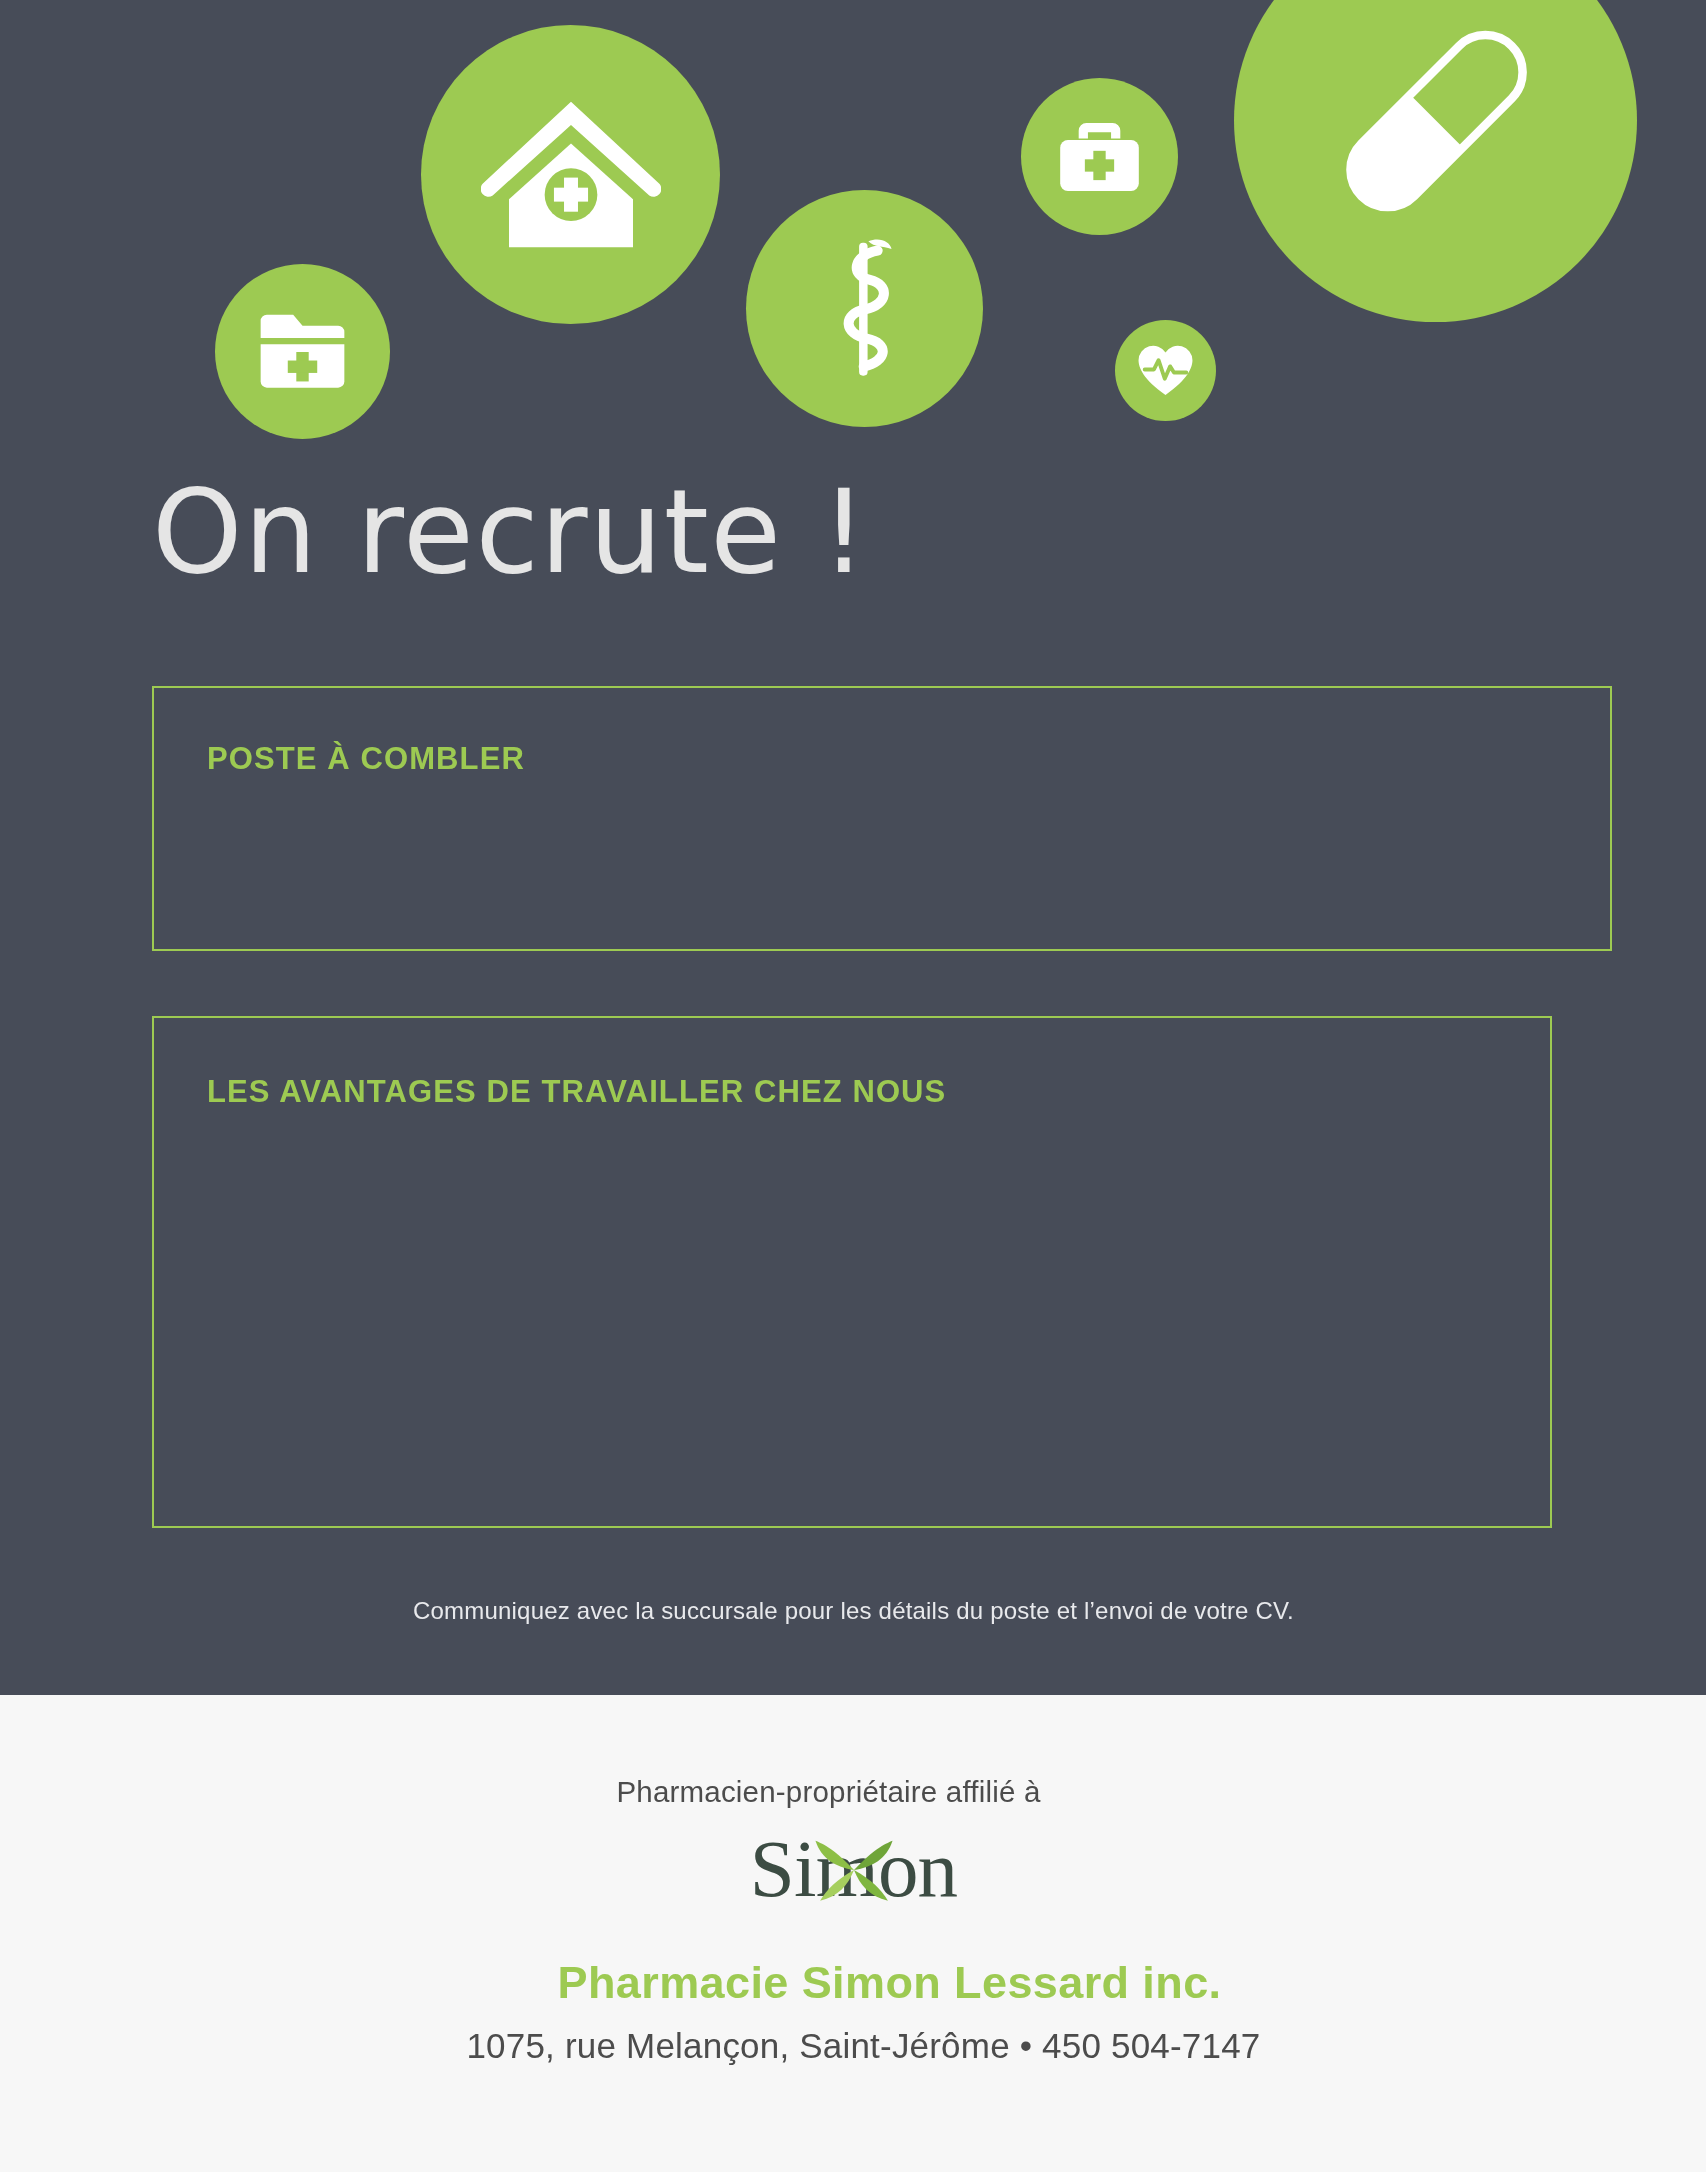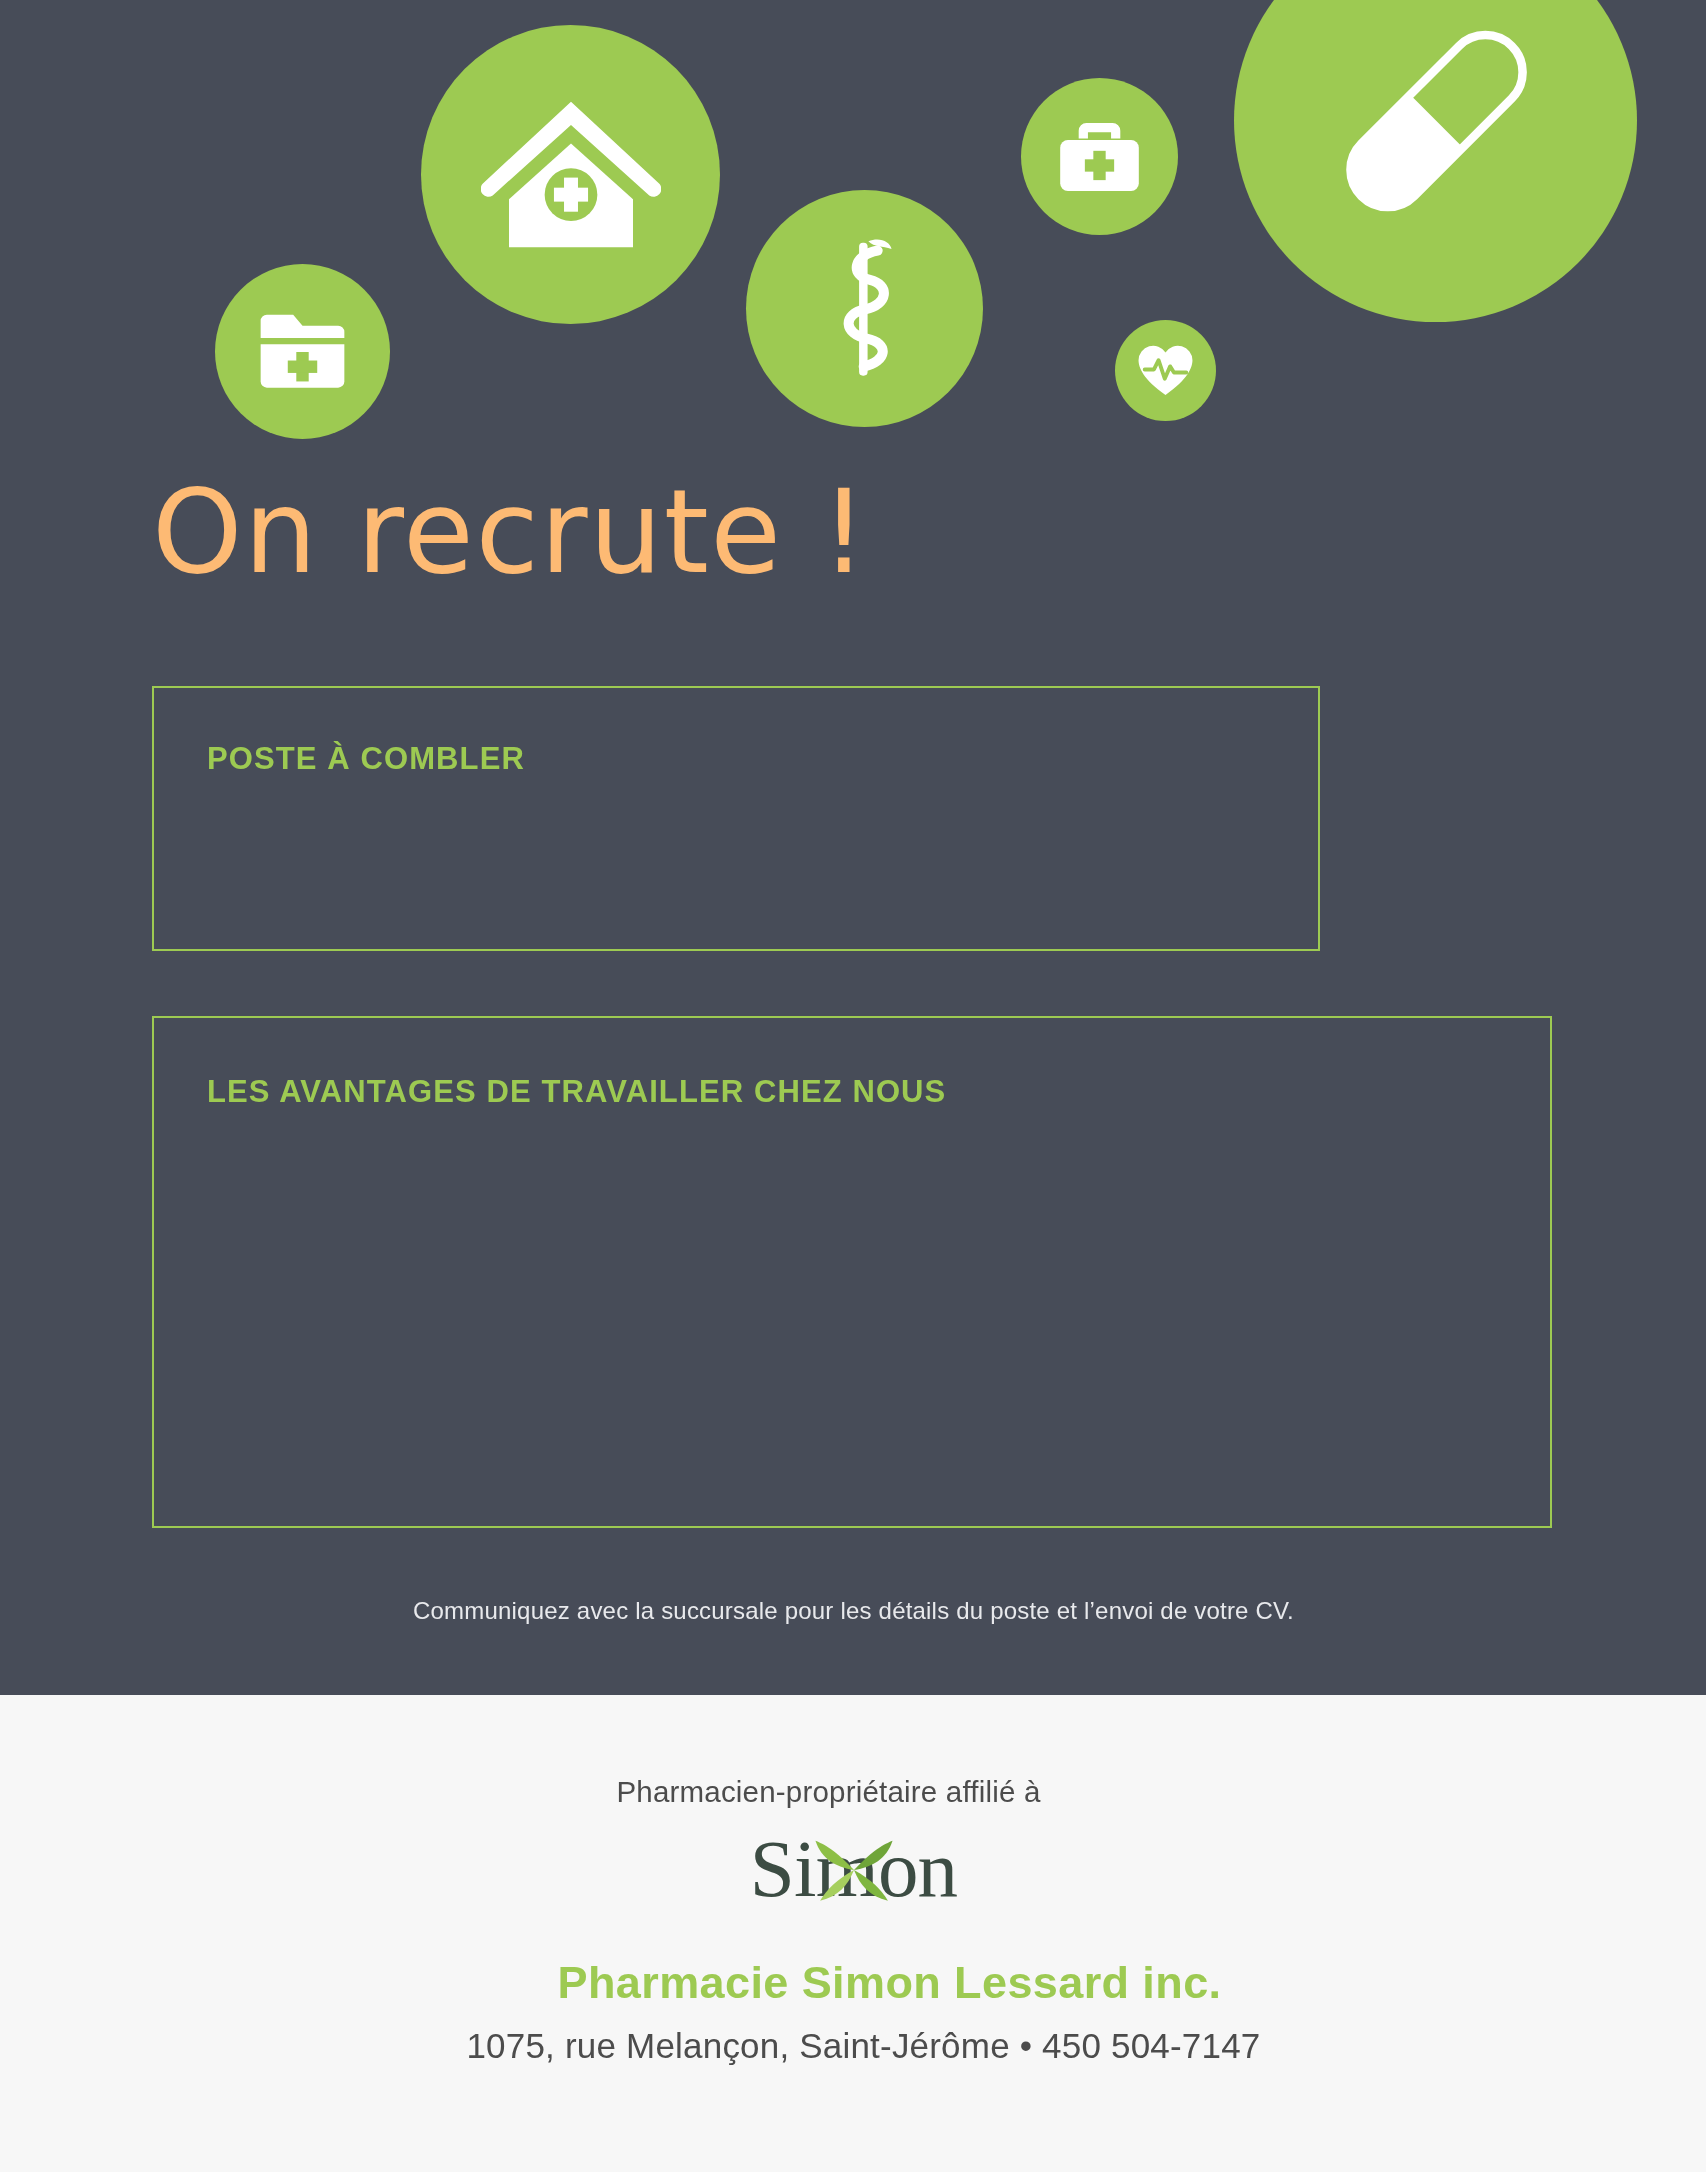--- a/index.html
+++ b/index.html
@@ -50,37 +50,37 @@
   .bubble-heart    { left: 1115px; top: 320px;  width: 101px; height: 101px; }
   .bubble-pill     { left: 1234px; top: -81px; width: 403px; height: 403px; }
 
   
   .headline {
     position: absolute;
     left: 152px;
     top: 475px;
     font-size: 115px;
     line-height: 1;
-    color: #fdba74;
+    color: #e5e5e5;
     font-weight: 400;
     letter-spacing: 1.6px;
     white-space: nowrap;
     font-family: "DejaVu Sans", sans-serif;
   }
 
   
   .field-box {
     position: absolute;
     border: 2.3px solid #9dca52;
     box-sizing: border-box;
   }
   .box-poste {
     left: 152px;
     top: 686px;
-    width: 1168px;
+    width: 1460px;
     height: 265px;
     text-align: right;
   }
   .box-avantages {
     left: 152px;
     top: 1016px;
     width: 1400px;
     height: 512px;
   }
   .field-label {

